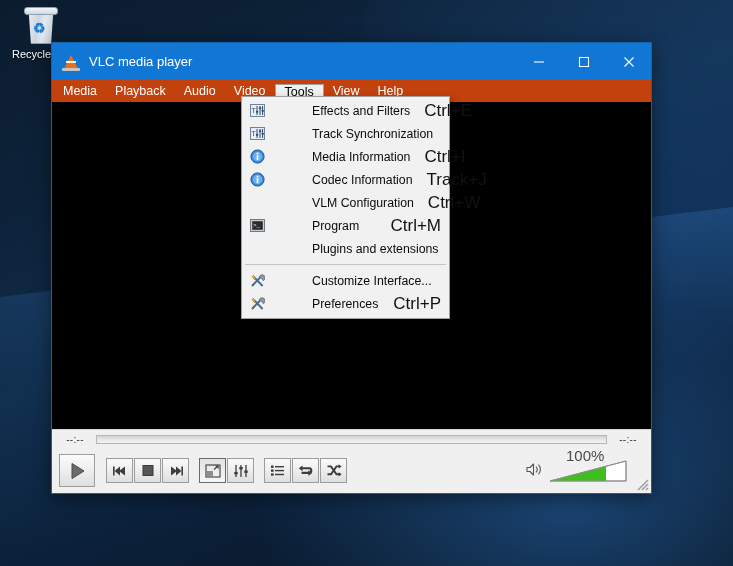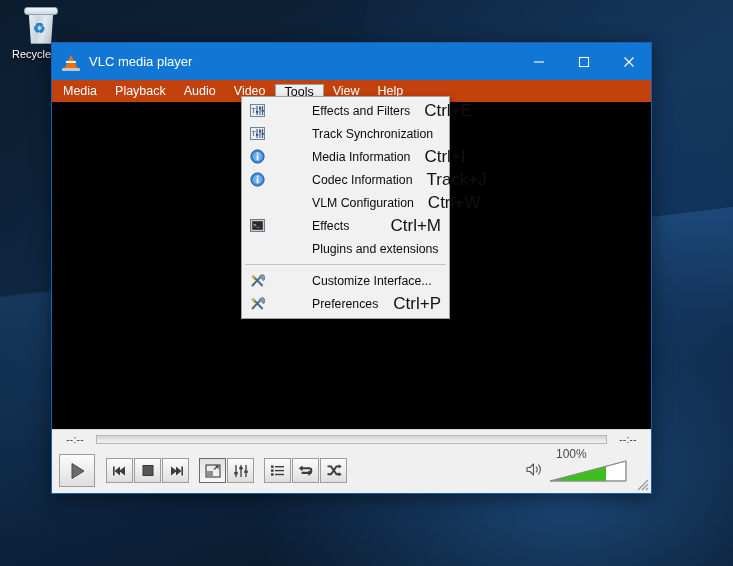--- a/index.html
+++ b/index.html
@@ -256,22 +256,22 @@
   #volume-slider {
     position: relative;
     width: 80px; height: 24px;
   }
   #vol-frame {
     position: absolute;
     inset: 0;
   }
   #vol-pct {
     position: absolute;
-    left: 8px; top: -12px;
-    font-size: 12px;
+    left: 18px; top: -12px;
+    font-size: 15px;
     color: #4a4a4a;
     white-space: nowrap;
   }
   #resize-grip {
     position: absolute;
     right: 2px; bottom: 2px;
     width: 14px; height: 14px;
   }
 
   
@@ -553,21 +553,21 @@
 
 
     <div class="menu-item">
       <span class="mi-icon">
         <svg width="15" height="13" viewBox="0 0 15 13">
           <rect x="0.5" y="0.5" width="14" height="12" fill="#c9cfd6" stroke="#6d7a87" stroke-width="1"></rect>
           <rect x="2.2" y="2.2" width="10.6" height="8.6" fill="#2b2b2b"></rect>
           <text x="3" y="8.4" font-size="6" font-family="Liberation Mono, monospace" fill="#ffffff">&gt;_</text>
         </svg>
       </span>
-      <span class="mi-label">Effects</span>
+      <span class="mi-label">Program</span>
       <span class="mi-shortcut">Ctrl+M</span>
     </div>
 
     <div class="menu-item">
       <span class="mi-icon"></span>
       <span class="mi-label">Plugins and extensions</span>
       <span class="mi-shortcut"></span>
     </div>
 
     <div class="menu-sep"></div>

